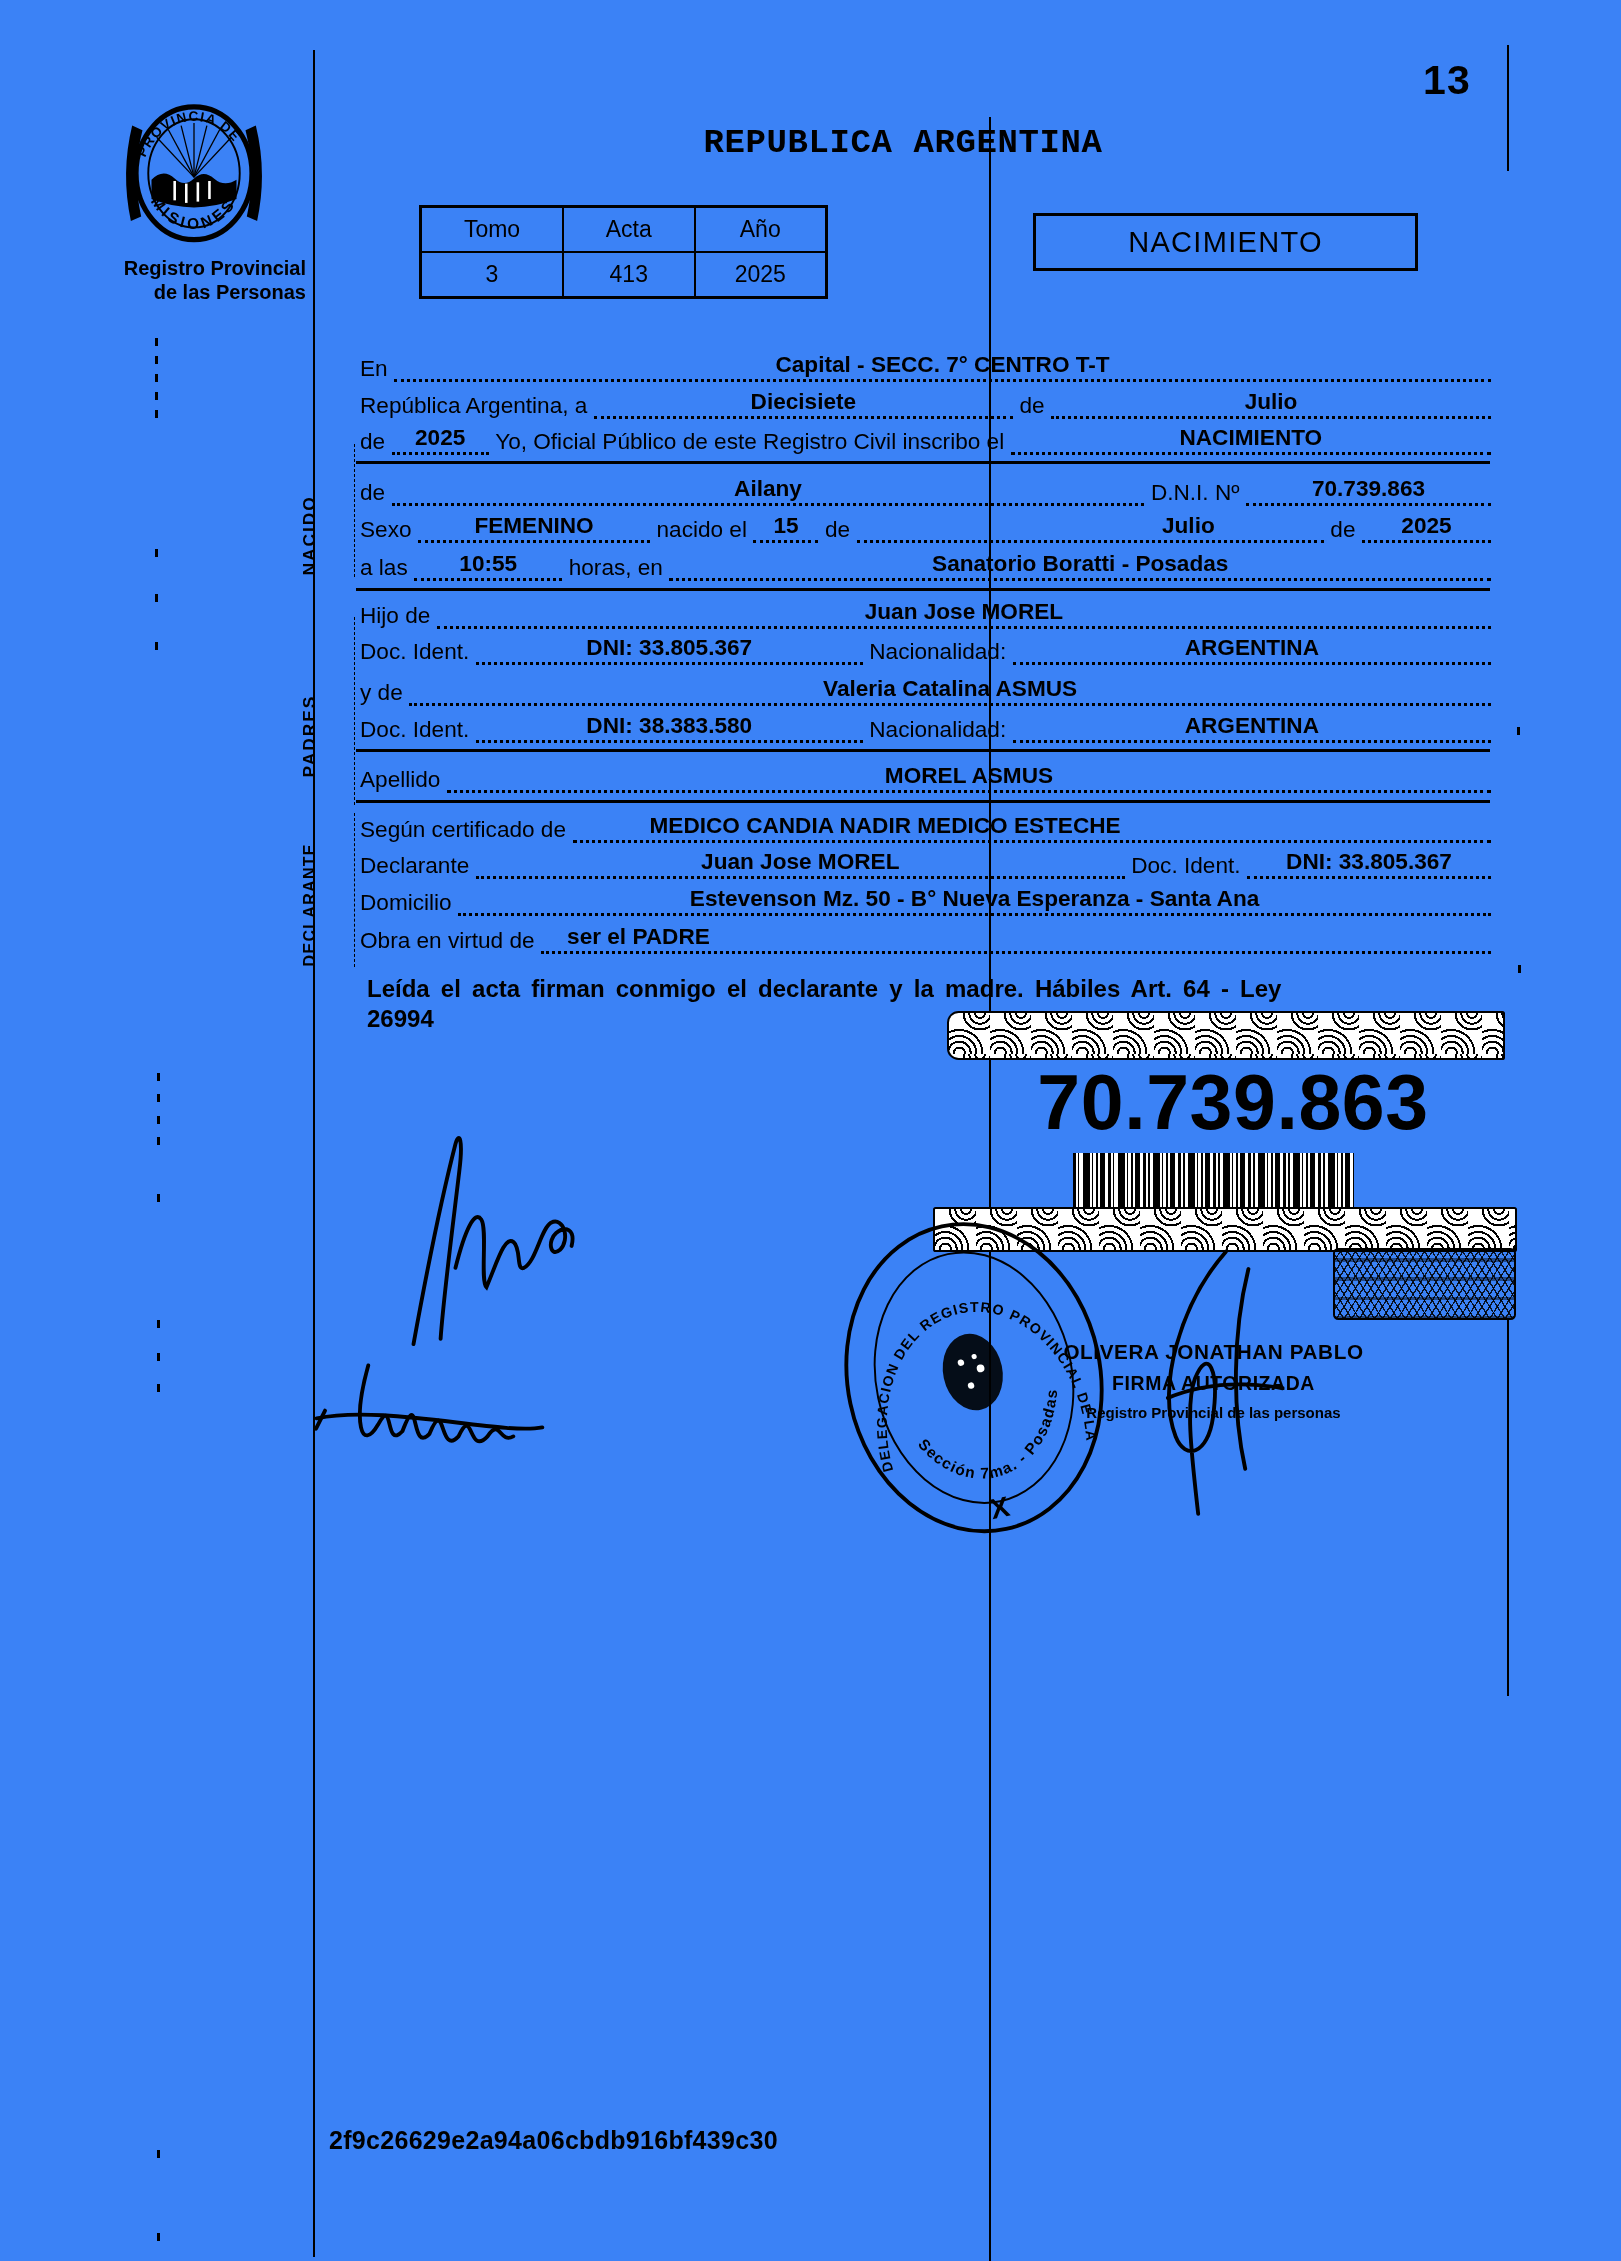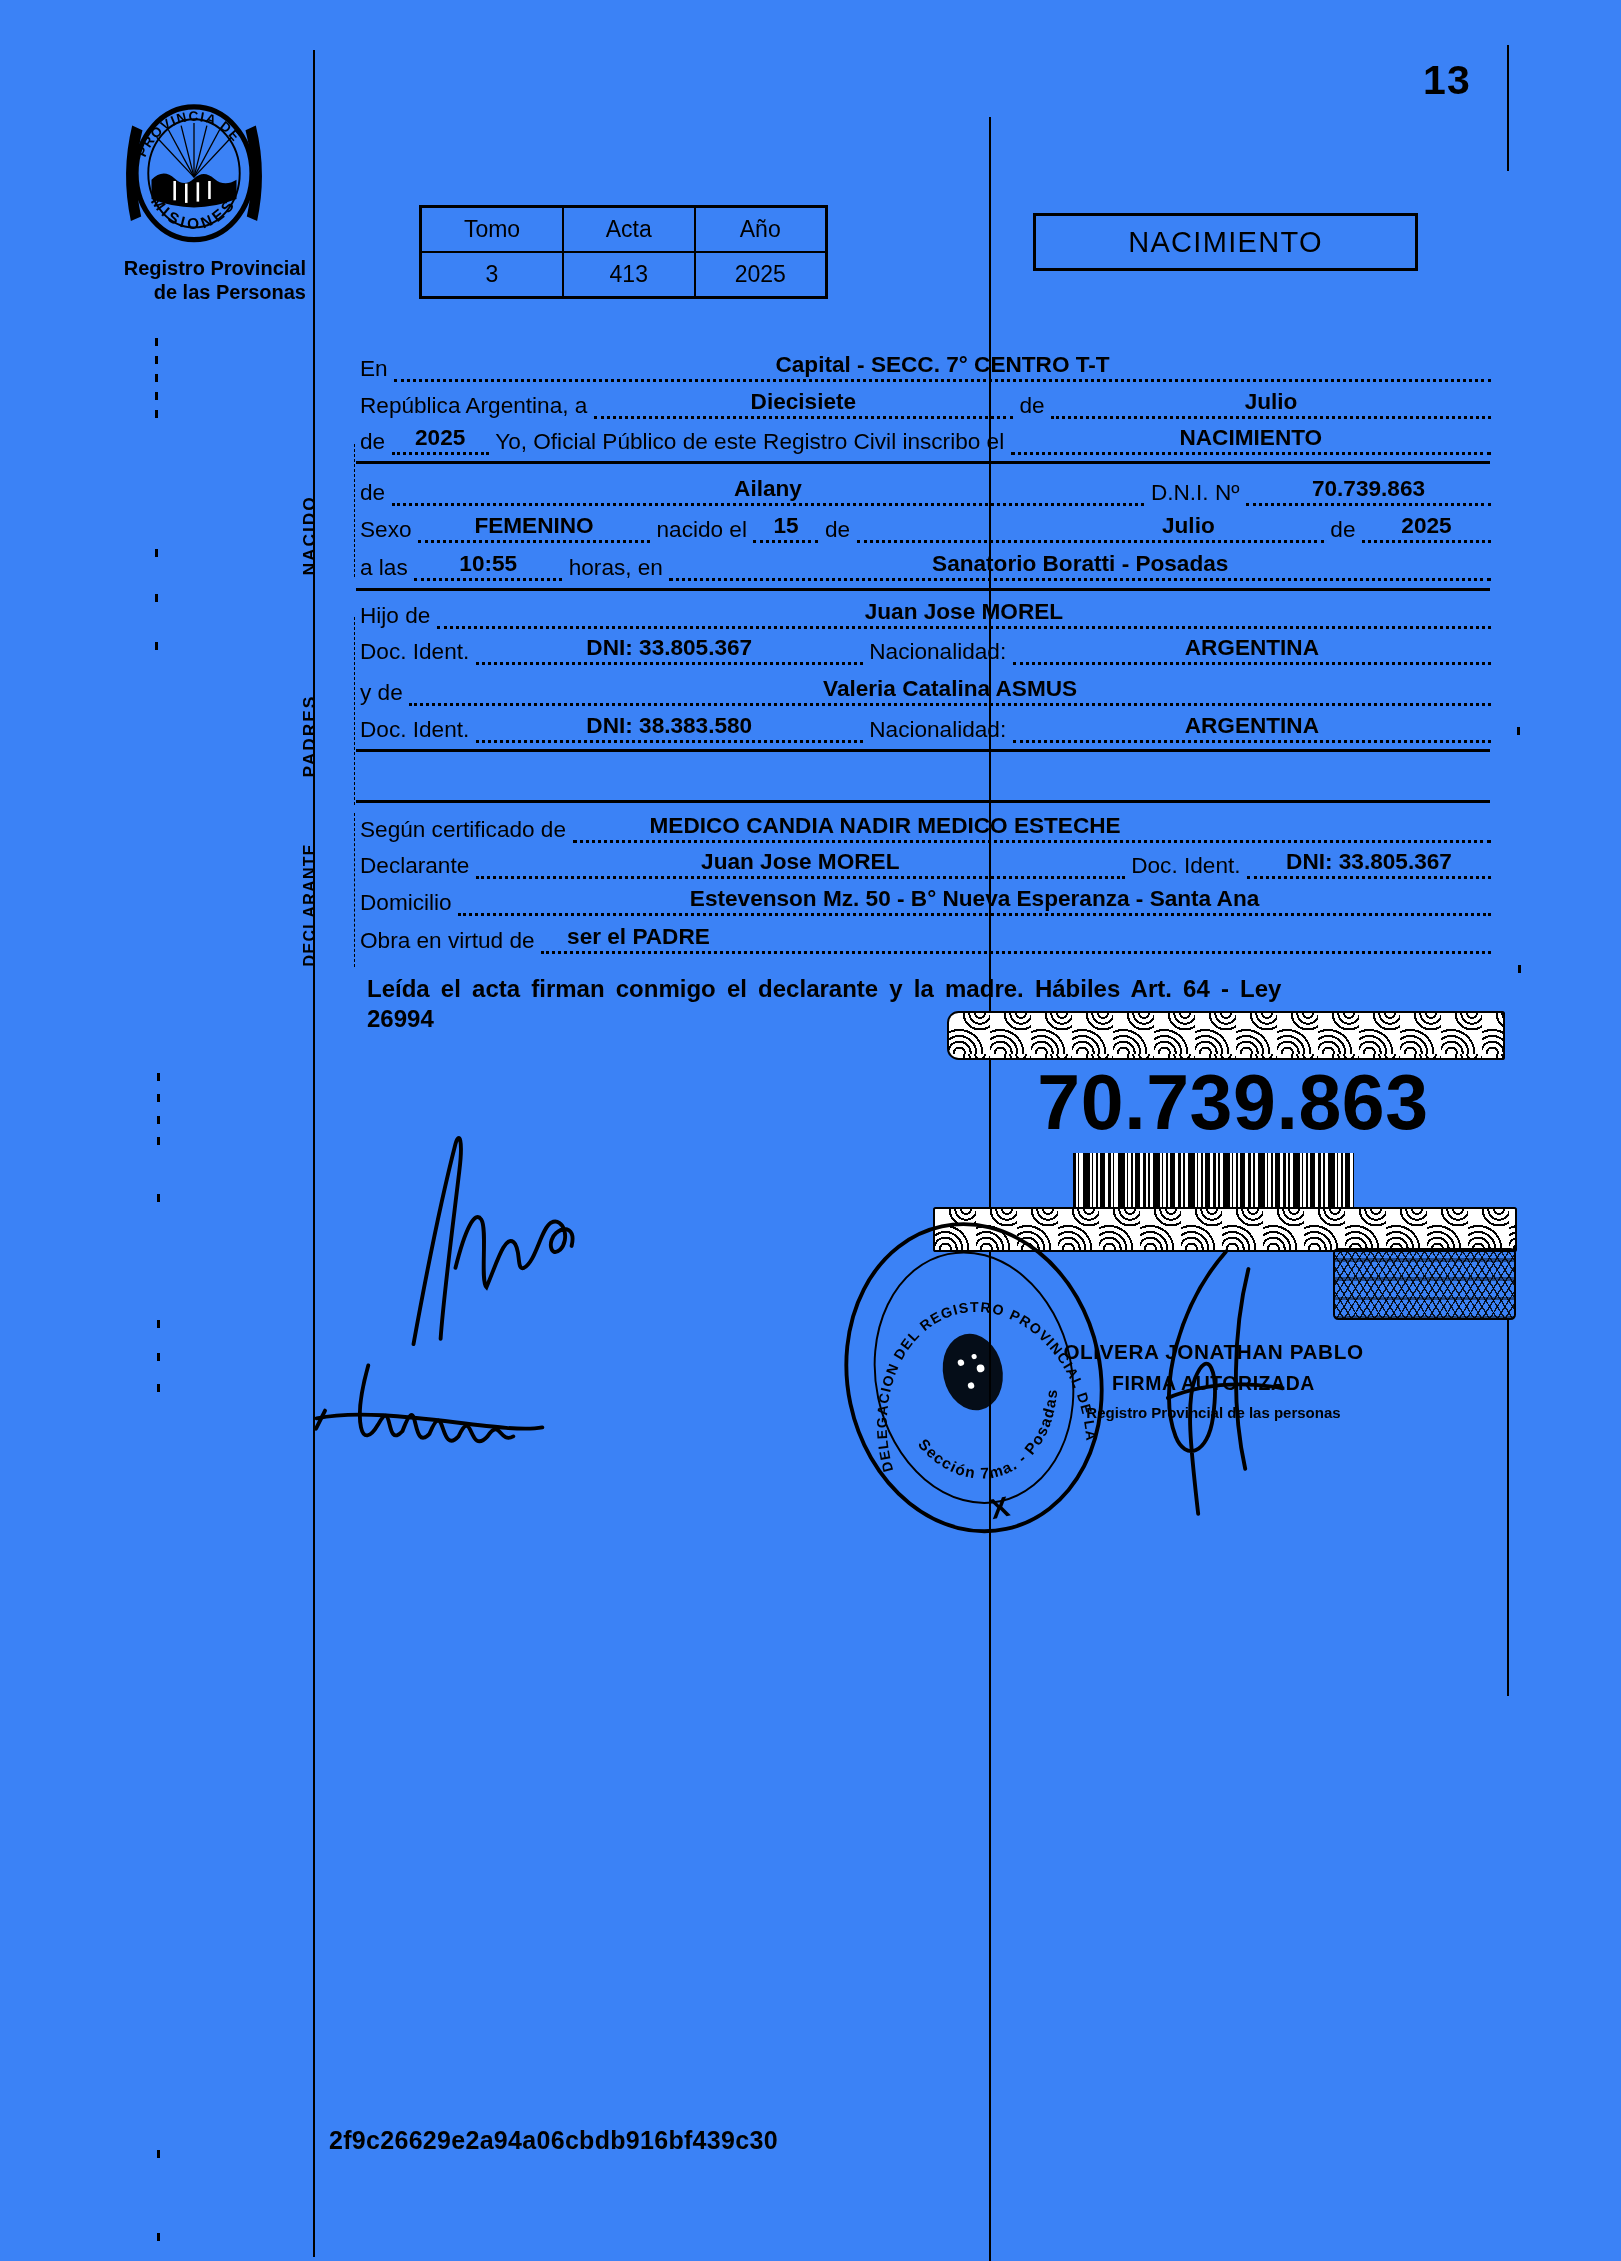--- a/index.html
+++ b/index.html
@@ -121,20 +121,21 @@
     <path id="sealBotArc" d="M56 146 A 78 88 0 0 0 204 146" fill="none"></path>
     <text font-size="24" font-weight="bold" letter-spacing="6" font-family="Liberation Sans,sans-serif">
       <textPath href="#sealBotArc" startOffset="9%">MISIONES</textPath>
     </text>
   </svg>
   <div id="org">
     <span style="display:block">Registro Provincial</span>
     <span style="display:block">de las Personas</span>
   </div>
 
+  <div id="title">REPUBLICA ARGENTINA</div>
 
   <div id="rectable">
     <div class="cell">Tomo</div>
     <div class="cell">Acta</div>
     <div class="cell">Año</div>
     <div class="cell">3</div>
     <div class="cell">413</div>
     <div class="cell">2025</div>
   </div>
 
@@ -280,20 +281,26 @@
       <span class="val">DNI: 38.383.580</span>
     </span>
     <span class="mid">Nacionalidad:</span>
     <span class="leader">
       <span class="val">ARGENTINA</span>
     </span>
   </div>
 
   <div class="sep" style="top:749px"></div>
 
+  <div class="row" style="top:757px">
+    <span class="lbl">Apellido</span>
+    <span class="leader">
+      <span class="val">MOREL ASMUS</span>
+    </span>
+  </div>
 
   <div class="sep" style="top:800px"></div>
 
   <div class="row" style="top:807px">
     <span class="lbl">Según certificado de</span>
     <span class="leader">
       <span class="val" style="text-align:left;padding-left:77px">MEDICO CANDIA NADIR MEDICO ESTECHE</span>
     </span>
   </div>
 

